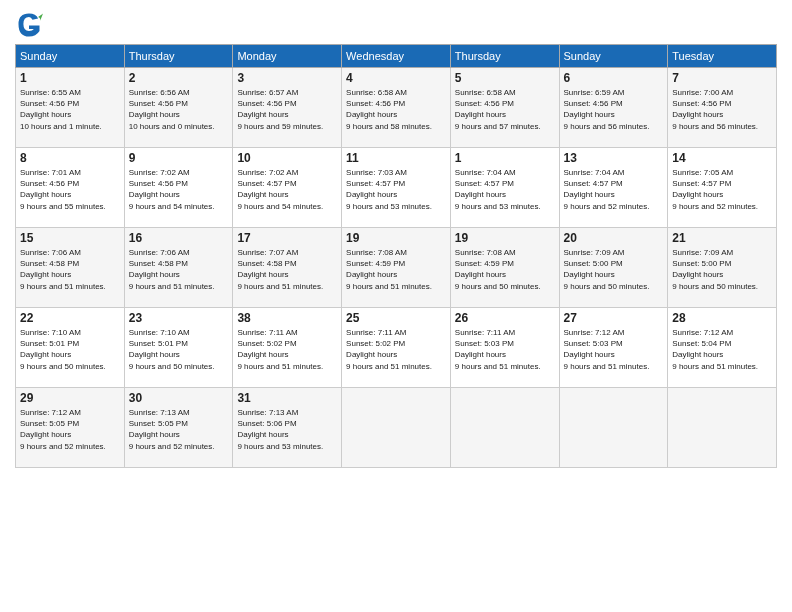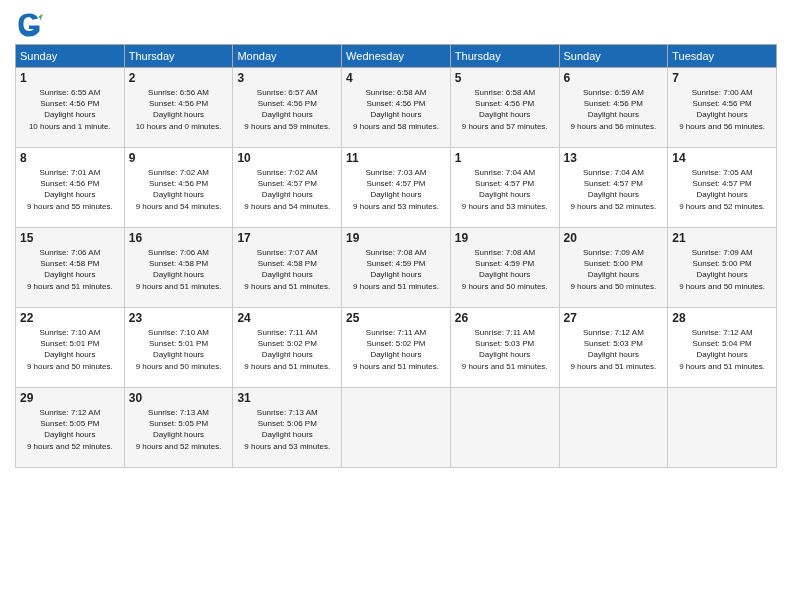--- a/index.html
+++ b/index.html
@@ -73,21 +73,20 @@
     .day-number {
       font-size: 12px;
       font-weight: bold;
       margin-bottom: 2px;
       display: block;
     }
     .day-info {
       font-size: 8px;
       line-height: 1.4;
       color: #222;
-      text-align: center;
     }
     .empty-cell {
       background: #f5f5f5;
     }
   </style>
 </head>
 <body>
 
 <div class="header-section">
   <div class="logo">
@@ -327,21 +326,21 @@
         <td>
           <span class="day-number">23</span>
         <div class="day-info">
           Sunrise: 7:10 AM<br>
           Sunset: 5:01 PM<br>
           Daylight hours<br>
           9 hours and 50 minutes.
         </div>
         </td>
         <td>
-          <span class="day-number">24</span>
+          <span class="day-number">38</span>
         <div class="day-info">
           Sunrise: 7:11 AM<br>
           Sunset: 5:02 PM<br>
           Daylight hours<br>
           9 hours and 51 minutes.
         </div>
         </td>
         <td>
           <span class="day-number">25</span>
         <div class="day-info">

